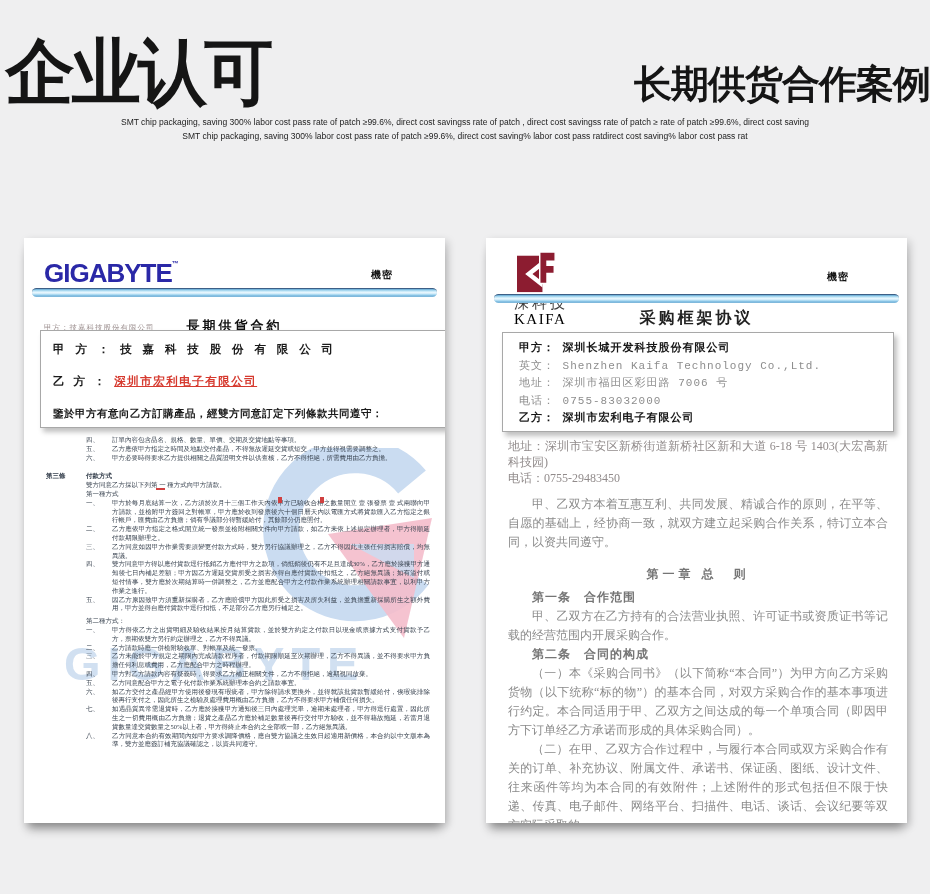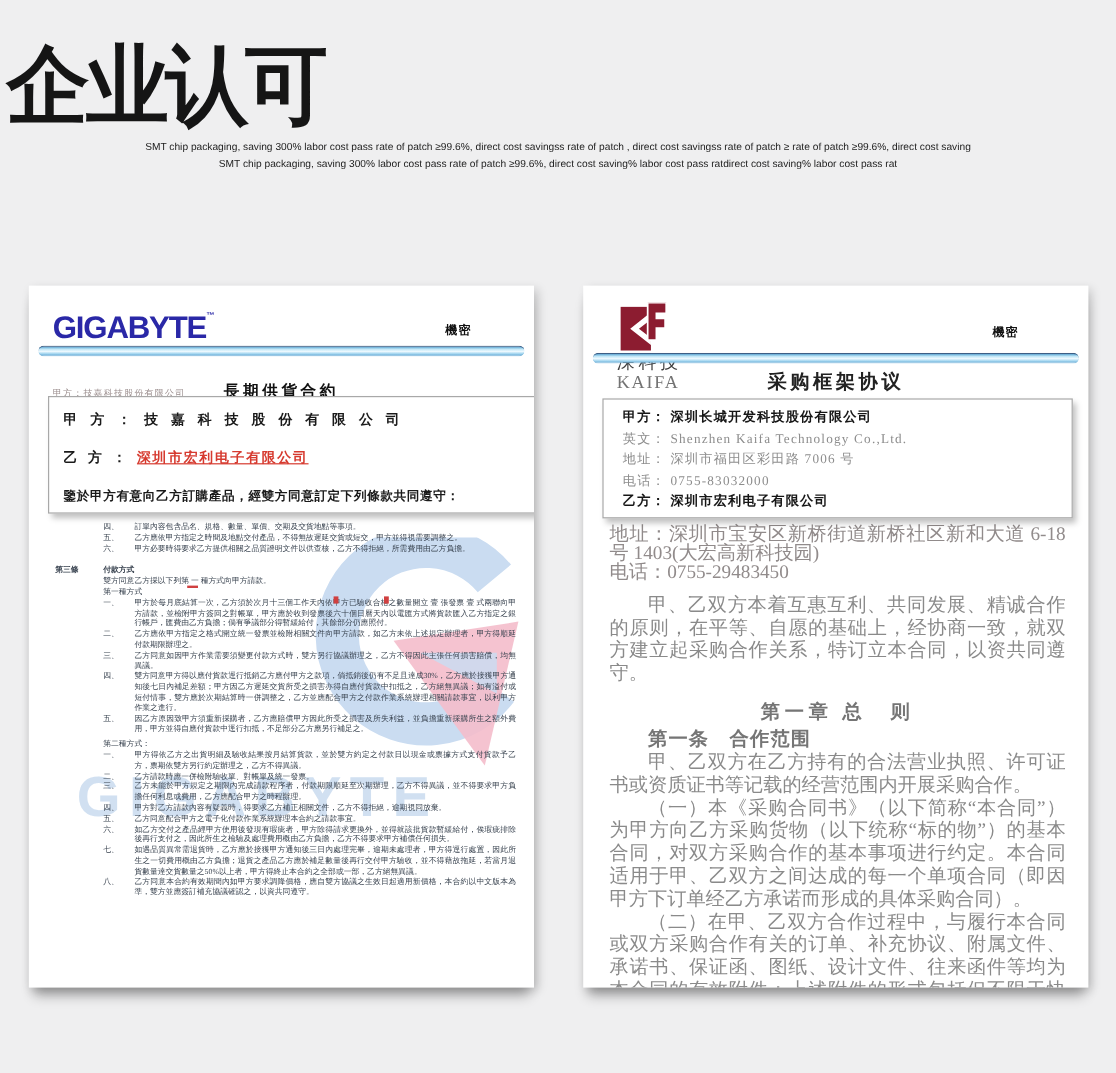--- a/index.html
+++ b/index.html
@@ -65,47 +65,48 @@
   .red-mark{position:absolute;background:#d04040;z-index:2;filter:blur(.4px);}
   .rm1{left:132px;top:250px;width:9px;height:2px;}
   .rm2{left:254px;top:259px;width:4px;height:6px;}
   .rm3{left:296px;top:259px;width:4px;height:6px;}
 
   
   .k-brand{position:absolute;left:20px;top:14px;display:flex;align-items:center;flex-direction:column;}
   .k-mark{width:40px;height:42px;flex:none;}
   .k-names{margin-left:8px;line-height:1.15;}
   .k-cn{font-size:15px;color:#3d3d3d;letter-spacing:3px;}
-  .k-en{font-family:"Liberation Serif",serif;font-size:15px;color:#737373;letter-spacing:1.5px;}
+  .k-en{font-family:"Liberation Serif",serif;font-size:15px;color:#000000;letter-spacing:1.5px;}
   .doc-right .confidential{right:58px;top:32px;}
   .doc-right .blue-bar{top:56px;}
   .doc-right .doc-title{top:70px;font-size:16px;letter-spacing:3px;color:#222;}
   .callout.right-box{top:94px;height:100px;width:392px;padding:7px 16px;box-sizing:border-box;}
-  .rc-line{font-size:11px;line-height:17.5px;letter-spacing:1px;font-family:Liberation Serif, serif;}
+  .rc-line{font-size:11px;line-height:17.5px;letter-spacing:1px;font-family:Liberation Mono, monospace;}
   .rc-line.strong{color:#161616;font-weight:bold;}
   .rc-line.weak{color:#8d8d8d;filter:blur(.5px);}
   .body-r{position:absolute;left:22px;top:200px;width:380px;z-index:1;
-       font-family:"Liberation Serif",serif;font-size:16px;color:#8a8a8a;
+       font-family:"Liberation Serif",serif;font-size:12px;color:#8a8a8a;
        filter:blur(.6px);text-align:justify;}
   .rb{line-height:19px;}
   .rb.addr{line-height:16px;color:#918b8b;}
   .rb.para{text-indent:2em;}
   .rb.chapter{text-align:center;text-indent:0;font-weight:bold;color:#757575;
        letter-spacing:4px;margin:4px 0 4px;}
   .rb.article{font-weight:bold;color:#757575;text-indent:2em;letter-spacing:1px;}
   .rb.gap{height:9px;}
 </style>
 </head>
 <body>
 
 <div class="page">
 
   <header class="hdr">
     <div class="title-row">
       <span class="t-main">企业认可</span>
+      <span class="t-sub">长期供货合作案例</span>
     </div>
     <div class="tagline first">SMT chip packaging, saving 300% labor cost   pass rate of patch ≥99.6%, direct cost savingss rate of patch  , direct cost savingss rate of patch ≥ rate of patch ≥99.6%, direct cost saving</div>
     <div class="tagline">SMT chip packaging, saving 300% labor cost   pass rate of patch ≥99.6%, direct cost saving% labor cost   pass ratdirect cost saving% labor cost   pass rat</div>
   </header>
 
   <section class="doc doc-left">
     <div class="g-logo"><span>GIGABYTE</span><sup class="tm">™</sup></div>
     <div class="confidential">機密</div>
     <div class="blue-bar"></div>
     <h2 class="doc-title">長期供貨合約</h2>
@@ -282,20 +283,21 @@
         <div class="rb para">甲、乙双方本着互惠互利、共同发展、精诚合作的原则，在平等、自愿的基础上，经协商一致，就双方建立起采购合作关系，特订立本合同，以资共同遵守。</div>
 
         <div class="rb gap"></div>
 
         <div class="rb chapter">第一章 总　则</div>
 
         <div class="rb article">第一条　合作范围</div>
 
         <div class="rb para">甲、乙双方在乙方持有的合法营业执照、许可证书或资质证书等记载的经营范围内开展采购合作。</div>
 
+        <div class="rb article">第二条　合同的构成</div>
 
         <div class="rb para">（一）本《采购合同书》（以下简称“本合同”）为甲方向乙方采购货物（以下统称“标的物”）的基本合同，对双方采购合作的基本事项进行约定。本合同适用于甲、乙双方之间达成的每一个单项合同（即因甲方下订单经乙方承诺而形成的具体采购合同）。</div>
 
         <div class="rb para">（二）在甲、乙双方合作过程中，与履行本合同或双方采购合作有关的订单、补充协议、附属文件、承诺书、保证函、图纸、设计文件、往来函件等均为本合同的有效附件；上述附件的形式包括但不限于快递、传真、电子邮件、网络平台、扫描件、电话、谈话、会议纪要等双方实际采取的</div>
       </div>
   </section>
 
 </div>
 
 </body></html>

